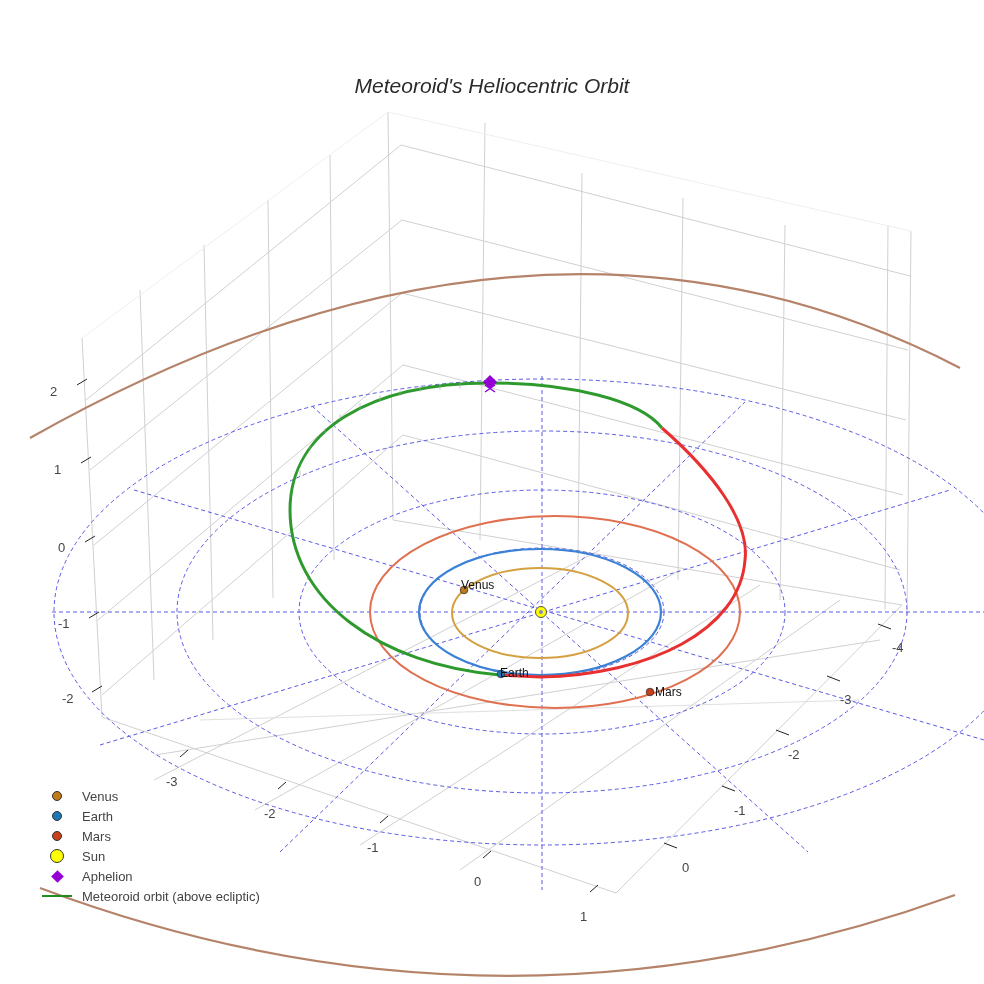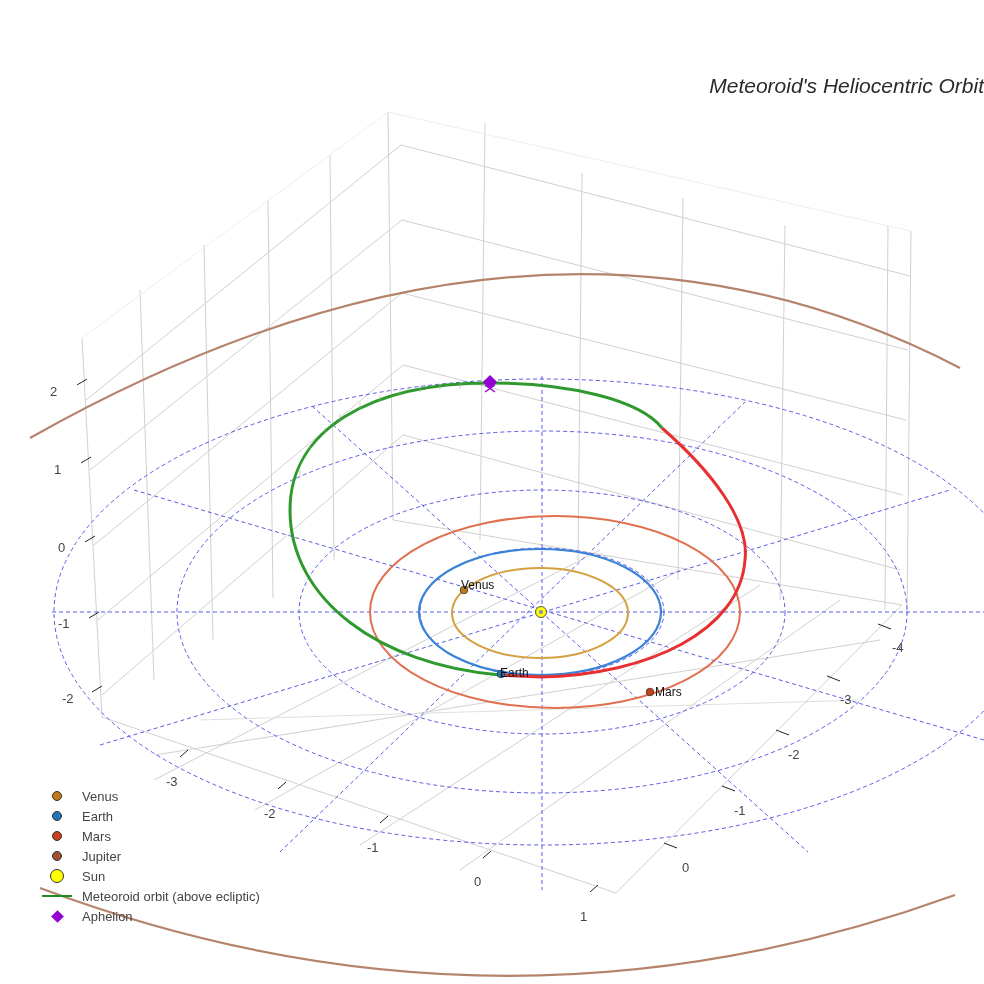--- a/index.html
+++ b/index.html
@@ -1,19 +1,19 @@
 <!DOCTYPE html>
 <html><head>
 <meta charset="utf-8">
 <style>
   html, body { margin: 0; padding: 0; background: #ffffff; }
   body { width: 984px; height: 984px; position: relative; overflow: hidden;
          font-family: "Liberation Sans", sans-serif; }
   #plot { position: absolute; left: 0; top: 0; width: 984px; height: 984px; }
-  .title { position: absolute; top: 74px; left: 0; width: 984px; text-align: right;
+  .title { position: absolute; top: 74px; left: 0; width: 984px; text-align: center;
            font-size: 21px; font-style: italic; color: #2a2a2a; }
   .tick { font-size: 13px; fill: #444; font-family: "Liberation Sans", sans-serif; }
   .plabel { font-size: 12px; fill: #111; font-family: "Liberation Sans", sans-serif; }
   .legend { position: absolute; left: 40px; top: 786px; font-size: 13px; color: #444; }
   .legend-item { height: 20px; display: flex; align-items: center; }
   .legend-sym { width: 34px; height: 16px; display: flex; align-items: center; justify-content: center; margin-right: 8px; }
   .dot { width: 8px; height: 8px; border-radius: 50%; border: 1px solid #333; }
   .dot.big { width: 12px; height: 12px; }
   .diamond { width: 9px; height: 9px; transform: rotate(45deg); }
   .line-sym { width: 30px; height: 2.5px; }
@@ -170,35 +170,29 @@
     <span>Earth</span>
   </div>
   <div class="legend-item">
     <span class="legend-sym">
         <span class="dot" style="background:#c8401a"></span>
       </span>
     <span>Mars</span>
   </div>
   <div class="legend-item">
     <span class="legend-sym">
-        <span class="dot" style="background:#a0522d"></span>
+        <span class="dot big" style="background:#ffff00"></span>
       </span>
-    <span>Jupiter</span>
+    <span>Sun</span>
   </div>
   <div class="legend-item">
     <span class="legend-sym">
-        <span class="dot big" style="background:#ffff00"></span>
+        <span class="diamond" style="background:#9400d3"></span>
       </span>
-    <span>Sun</span>
+    <span>Aphelion</span>
   </div>
   <div class="legend-item">
     <span class="legend-sym">
         <span class="line-sym" style="background:#228b22"></span>
       </span>
     <span>Meteoroid orbit (above ecliptic)</span>
   </div>
-  <div class="legend-item">
-    <span class="legend-sym">
-        <span class="diamond" style="background:#9400d3"></span>
-      </span>
-    <span>Aphelion</span>
-  </div>
 </div>
 
 </body></html>

